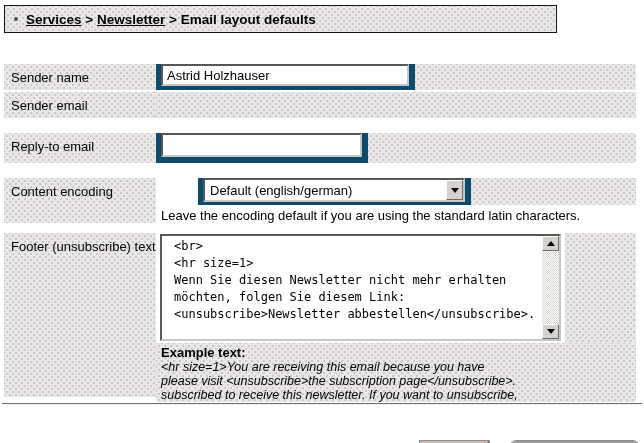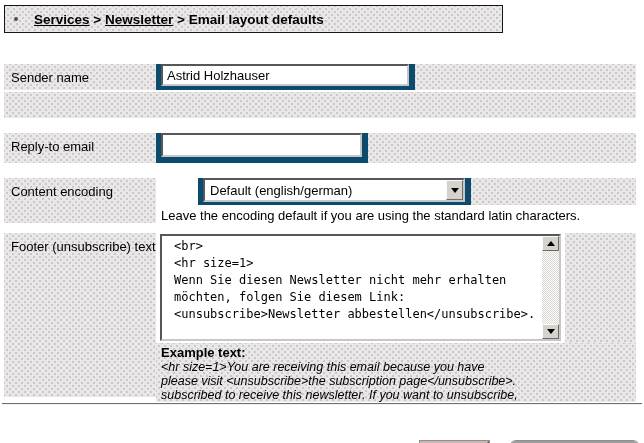--- a/index.html
+++ b/index.html
@@ -11,23 +11,23 @@
   .dotted {
     background-color:#e9e7e7;
     background-image:
       radial-gradient(#ccc8c8 1px, rgba(0,0,0,0) 1.15px),
       radial-gradient(#ccc8c8 1px, rgba(0,0,0,0) 1.15px);
     background-size:6px 6px;
     background-position:0 0, 3px 3px;
   }
   
   #breadcrumb-bar {
-    position:absolute; left:4px; top:5px; width:499px; height:28px;
+    position:absolute; left:4px; top:5px; width:553px; height:28px;
     border:1px solid #161616;
-    display:flex; align-items:center; gap:16px; padding-left:9px;
+    display:flex; align-items:center; gap:8px; padding-left:9px;
     font-size:13.5px; font-weight:bold;
   }
   .bullet {
     width:4px; height:4px; border:2px solid #4d4d4d; border-radius:50%;
     background:#e2e2e2; flex:none;
   }
   .crumb-link { color:#000; text-decoration:underline; cursor:pointer; }
   .crumb-sep  { font-weight:bold; }
   .crumb-current { font-weight:bold; }
   
@@ -136,20 +136,21 @@
 
 <div class="form-row" id="row-sender-name">
   <div class="label-cell dotted">Sender name</div>
   <div class="widget-wrap">
     <input class="tf" id="sender-name-input" type="text" value="Astrid Holzhauser" style="">
   </div>
   <div class="filler dotted"></div>
 </div>
 
 <div class="form-row" id="row-sender-email">
+  <div class="label-cell dotted">Sender email</div>
   <div class="filler dotted"></div>
 </div>
 
 <div class="form-row" id="row-reply-to">
   <div class="label-cell dotted">Reply-to email</div>
   <div class="widget-wrap">
     <input class="tf" id="reply-to-input" type="text" value="" style="">
   </div>
   <div class="filler dotted"></div>
 </div>

